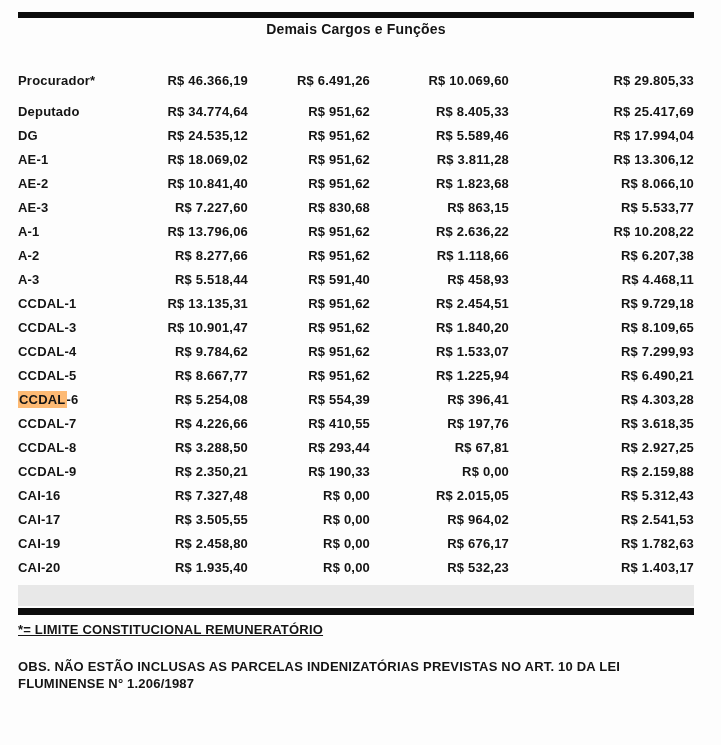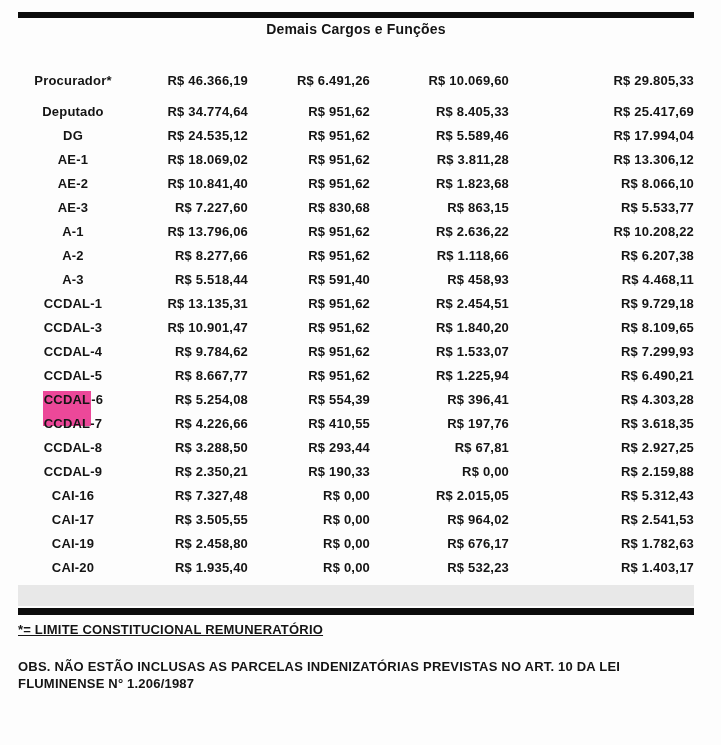--- a/index.html
+++ b/index.html
@@ -29,24 +29,24 @@
     margin-top:30px;
   }
   table.salary td{
     padding:0;
     height:24px;
     font-size:13px;
     letter-spacing:.2px;
     white-space:nowrap;
     vertical-align:middle;
   }
-  td.lbl{text-align:center;}
+  td.lbl{}
   td.val{text-align:right;}
   tr.first-row td{padding-bottom:7px;}
-  .sel{background:#ec4899;padding:1px 1px 19px 1px;}
+  .sel{background:#fdba74;padding:1px 1px 1px 1px;}
   .gray-band{margin-top:6px;height:21px;background:#e8e8e8;}
   .footnote-limit{
     margin-top:7px;
     font-size:13px;
     letter-spacing:.2px;
     text-decoration:underline;
   }
   .footnote-obs{
     margin-top:21px;
     font-size:13px;

